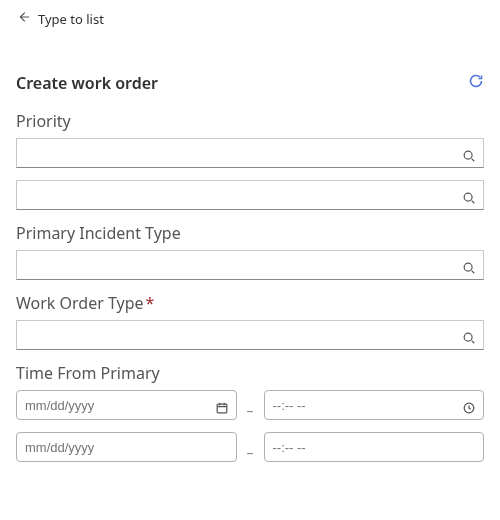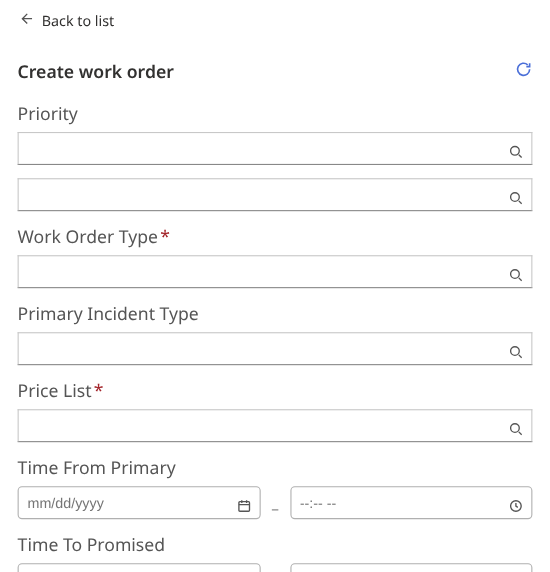--- a/index.html
+++ b/index.html
@@ -1,20 +1,20 @@
 <!DOCTYPE html>
 <html><head>
 <meta charset="utf-8">
 <style>
   * { box-sizing: border-box; margin: 0; padding: 0; }
   html, body { width: 500px; height: 520px; font-family: "Segoe UI", system-ui, sans-serif; background: #fff; color: #323130; }
   .page { padding: 10px 16px 16px 16px; }
   .back-row { display: flex; align-items: center; gap: 8px; font-size: 13px; cursor: pointer; }
   .back-row svg { width: 14px; height: 14px; stroke: #323130; }
-  .header-row { display: flex; align-items: flex-start; justify-content: space-between; margin-top: 26px; margin-bottom: 16px; }
+  .header-row { display: flex; align-items: flex-start; justify-content: space-between; margin-top: 44px; margin-bottom: 16px; }
   .page-title { font-size: 16px; font-weight: 600; }
   .refresh-btn { cursor: pointer; }
   .refresh-btn svg { width: 16px; height: 16px; stroke: #4b6fd8; stroke-width: 1.5; fill: none; }
   .field { margin-bottom: 12px; }
   .field-label { font-size: 16px; color: #555; margin-bottom: 6px; }
   .req { color: #a4262c; margin-left: 2px; }
   .lookup { position: relative; }
   .lookup input {
     width: 100%; height: 30px; padding: 4px 28px 4px 8px;
     font-size: 13px; border: 1px solid #b0b0b0;
@@ -40,21 +40,21 @@
 <body>
 
 <div class="page">
 
   <div class="back-row">
     <span>
       <svg viewBox="0 0 16 16" class="stroke-ico">
           <path d="M10 3 L5 8 L10 13 M5 8 H15"></path>
         </svg>
     </span>
-    <span>Back to list</span>
+    <span>Type to list</span>
   </div>
 
   <div class="header-row">
     <div class="page-title">Create work order</div>
     <div class="refresh-btn">
       <span>
         <svg viewBox="0 0 16 16">
             <path d="M13.5 8a5.5 5.5 0 1 1-1.8-4.1M13.5 2.5v3h-3"></path>
           </svg>
       </span>
@@ -83,62 +83,48 @@
         <svg viewBox="0 0 16 16" class="stroke-ico">
             <circle cx="7" cy="7" r="4.5"></circle>
             <path d="M11 11l3 3"></path>
           </svg>
       </span>
     </div>
   </div>
 
   <div class="field">
     <div class="field-label">
-      <span>Work Order Type</span><span class="req">*</span>
-    </div>
-    <div class="lookup">
-      <input type="text" value="" style="">
-      <span class="search-ico">
-        <svg viewBox="0 0 16 16" class="stroke-ico">
-            <circle cx="7" cy="7" r="4.5"></circle>
-            <path d="M11 11l3 3"></path>
-          </svg>
-      </span>
-    </div>
-  </div>
-
-  <div class="field">
-    <div class="field-label">
       <span>Primary Incident Type</span>
     </div>
     <div class="lookup">
       <input type="text" value="" style="">
       <span class="search-ico">
         <svg viewBox="0 0 16 16" class="stroke-ico">
             <circle cx="7" cy="7" r="4.5"></circle>
             <path d="M11 11l3 3"></path>
           </svg>
       </span>
     </div>
   </div>
 
   <div class="field">
     <div class="field-label">
-      <span>Price List</span><span class="req">*</span>
+      <span>Work Order Type</span><span class="req">*</span>
     </div>
     <div class="lookup">
       <input type="text" value="" style="">
       <span class="search-ico">
         <svg viewBox="0 0 16 16" class="stroke-ico">
             <circle cx="7" cy="7" r="4.5"></circle>
             <path d="M11 11l3 3"></path>
           </svg>
       </span>
     </div>
   </div>
+
 
   <div class="field">
     <div class="field-label">
       <span>Time From Primary</span>
     </div>
     <div class="dt-row">
       <div class="dt">
         <input type="text" placeholder="mm/dd/yyyy" style="">
         <span class="trail-ico">
           <svg viewBox="0 0 16 16" class="stroke-ico">
@@ -154,23 +140,20 @@
           <svg viewBox="0 0 16 16" class="stroke-ico">
               <circle cx="8" cy="8" r="5.5"></circle>
               <path d="M8 5v3.2l2 1.2"></path>
             </svg>
         </span>
       </div>
     </div>
   </div>
 
   <div class="field">
-    <div class="field-label">
-      <span>Time To Promised</span>
-    </div>
     <div class="dt-row">
       <div class="dt">
         <input type="text" placeholder="mm/dd/yyyy" style="">
         
       </div>
       <div class="dash">–</div>
       <div class="dt">
         <input type="text" placeholder="--:-- --" style="">
         
       </div>

